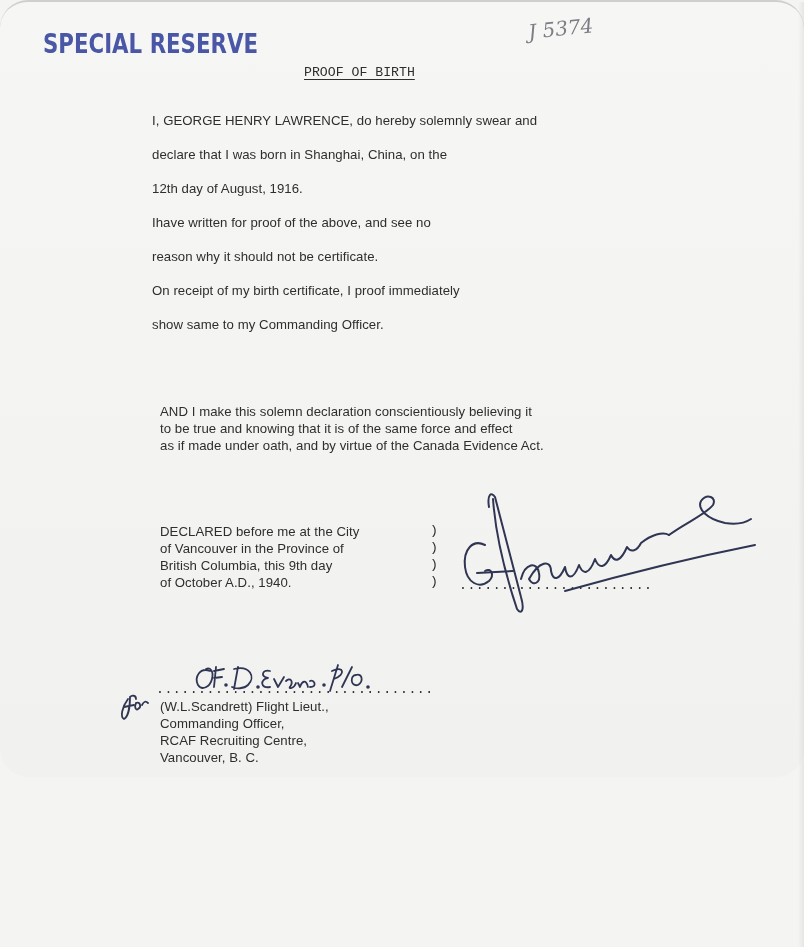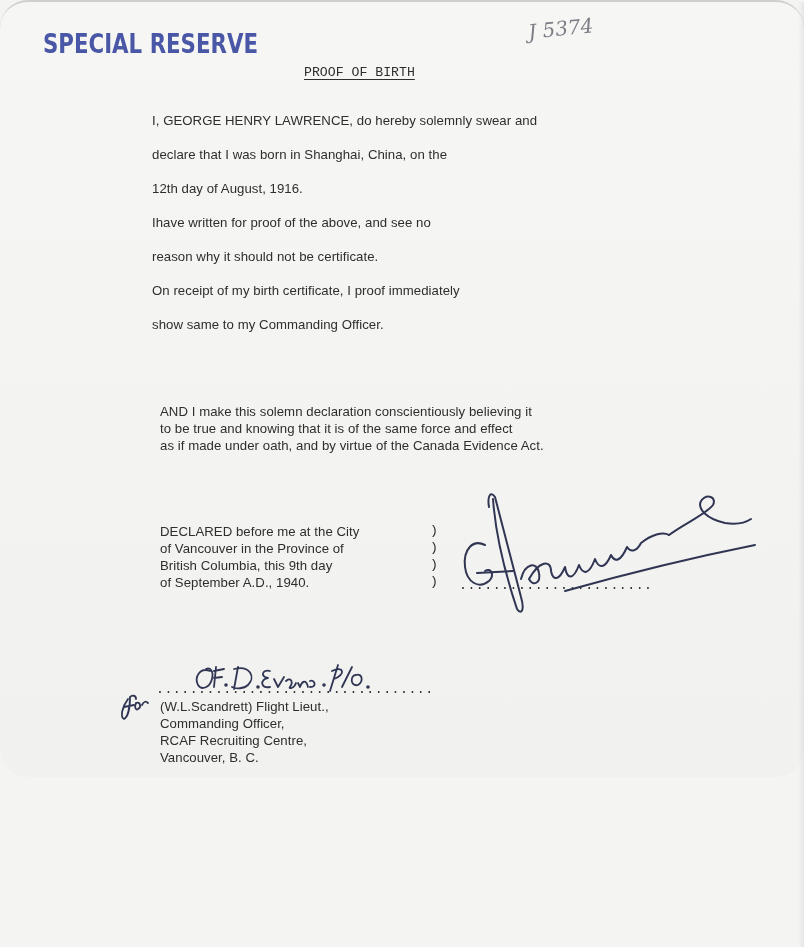--- a/index.html
+++ b/index.html
@@ -94,21 +94,21 @@
   <div class="typed para-line" style="top:281px">On receipt of my birth certificate, I proof immediately</div>
   <div class="typed para-line" style="top:315px">show same to my Commanding Officer.</div>
 
   <div class="typed block-line" style="top:401px">AND I make this solemn declaration conscientiously believing it</div>
   <div class="typed block-line" style="top:418px">to be true and knowing that it is of the same force and effect</div>
   <div class="typed block-line" style="top:435px">as if made under oath, and by virtue of the Canada Evidence Act.</div>
 
   <div class="typed block-line" style="top:521px">DECLARED before me at the City</div>
   <div class="typed block-line" style="top:538px">of Vancouver in the Province of</div>
   <div class="typed block-line" style="top:555px">British Columbia, this 9th day</div>
-  <div class="typed block-line" style="top:572px">of September A.D., 1940.</div>
+  <div class="typed block-line" style="top:572px">of October A.D., 1940.</div>
 
   <div class="bracket" style="top:521px">)</div>
   <div class="bracket" style="top:538px">)</div>
   <div class="bracket" style="top:555px">)</div>
   <div class="bracket" style="top:572px">)</div>
 
   <div class="dots" style="left:459px; top:576px;">.......................</div>
 
   <div class="sig">
     <svg width="310" height="135" viewBox="0 0 310 135">

